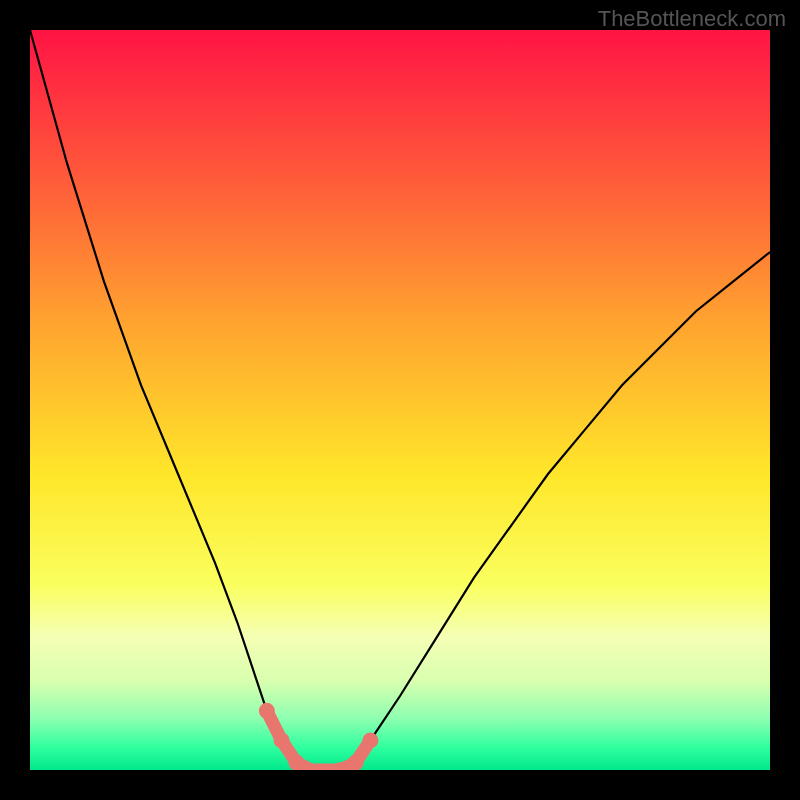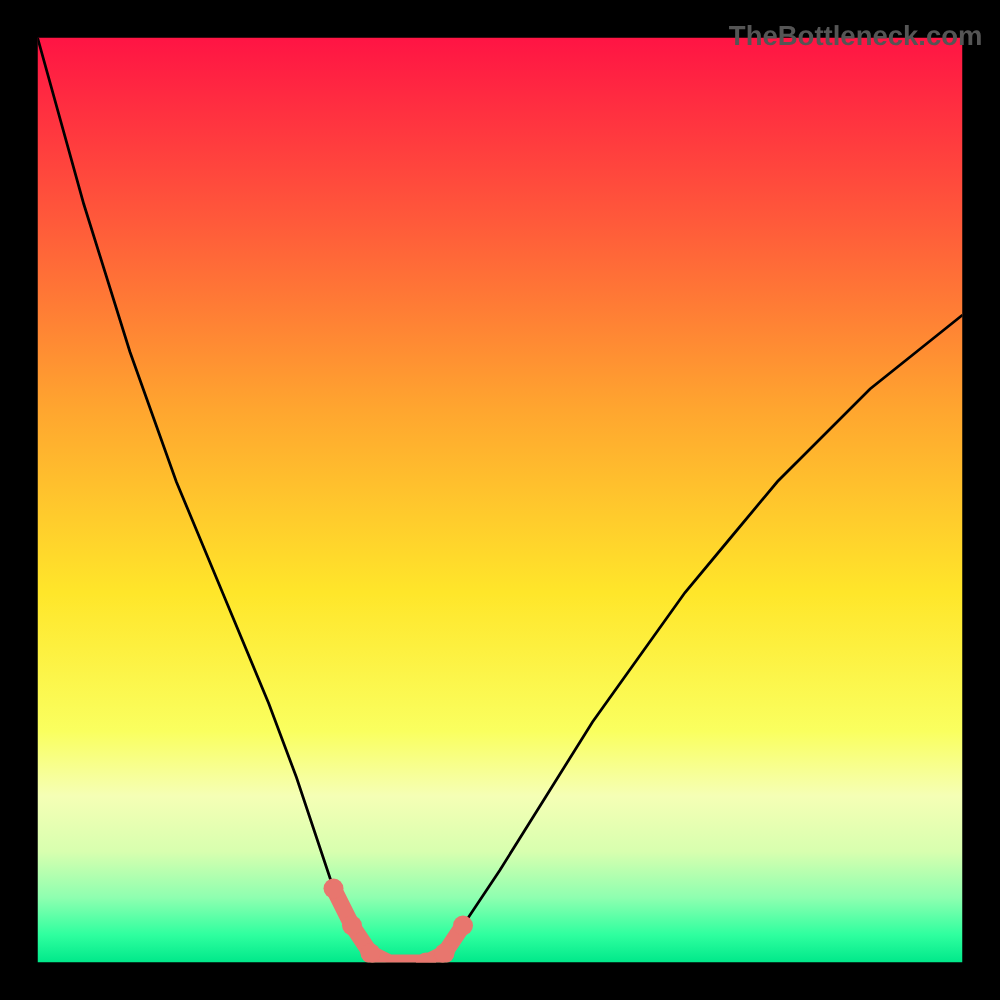--- a/index.html
+++ b/index.html
@@ -6,25 +6,25 @@
   body {
     width: 800px;
     height: 800px;
     background: #000;
     position: relative;
     overflow: hidden;
     font-family: Arial, sans-serif;
   }
   .watermark {
     position: absolute;
-    top: 16px;
+    top: 6px;
     right: 14px;
     color: #555;
     font-size: 22px;
-    font-weight: 700;
+    font-weight: 400;
     z-index: 10;
   }
   .plot-area {
     position: absolute;
     top: 30px;
     left: 30px;
     width: 740px;
     height: 740px;
   }
   .gradient-bg {

